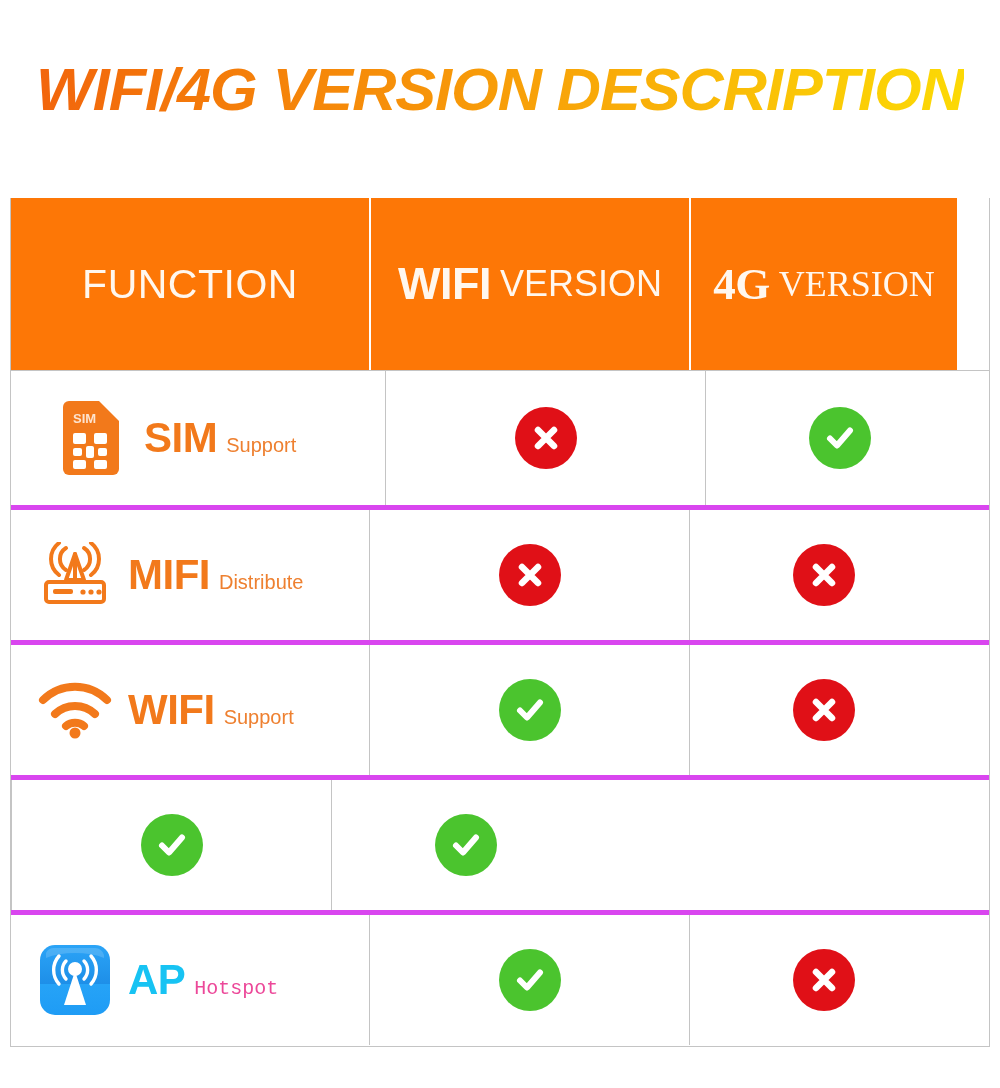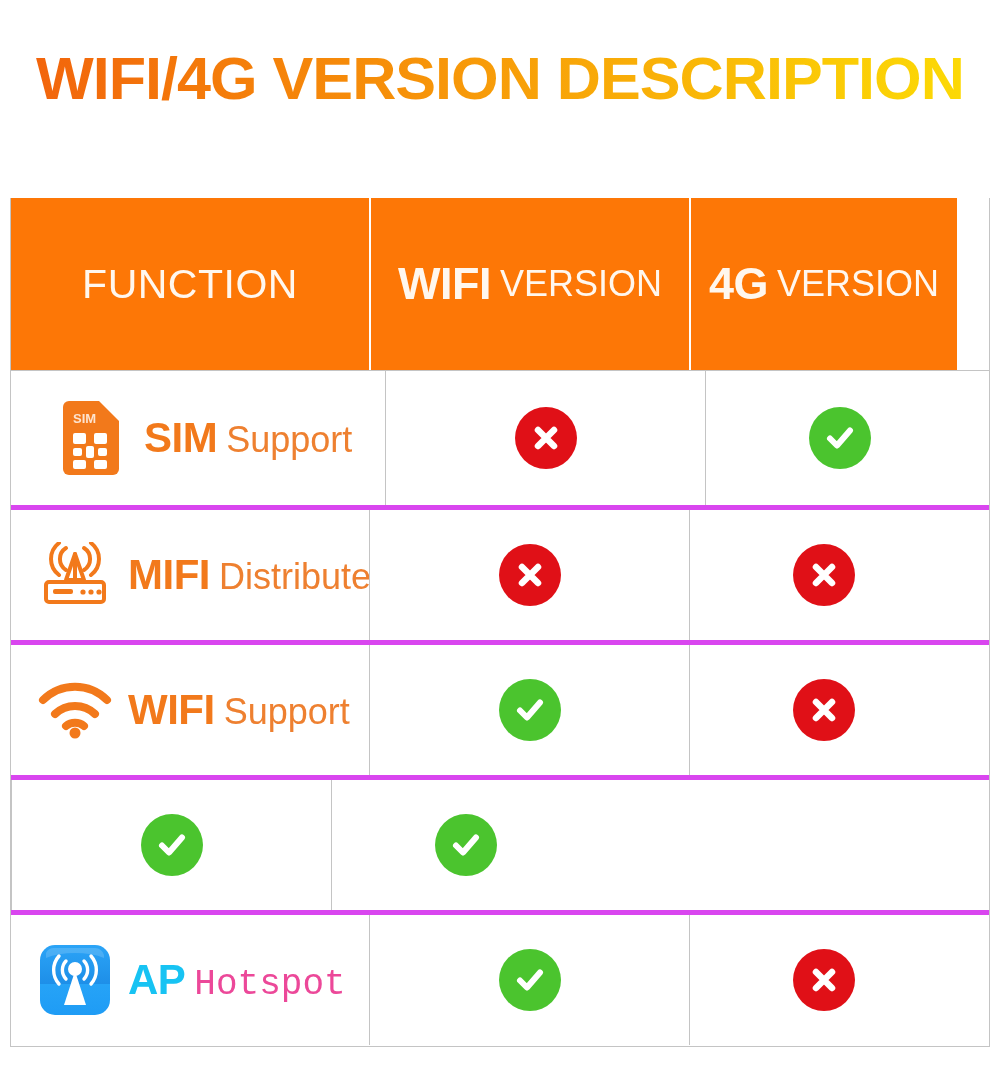--- a/index.html
+++ b/index.html
@@ -16,22 +16,23 @@
   }
 
   
   .title-wrap {
     position: absolute;
     left: 0;
     top: 44px;
     width: 1000px;
     height: 80px;
     display: flex;
-    align-items: flex-start;
+    align-items: flex-end;
     justify-content: center;
+    font-style: italic;
   }
   .title {
     font-size: 60px;
     font-weight: bold;
     letter-spacing: -1px;
     white-space: nowrap;
     font-family: "Liberation Sans", sans-serif;
     background: linear-gradient(90deg, #F2650C 0%, #F47A0A 18%, #F79409 42%, #F9B008 66%, #FBCB06 86%, #FCD905 100%);
     -webkit-background-clip: text;
     background-clip: text;
@@ -69,21 +70,21 @@
   }
   .row.body-row.first { border-top: 1px solid #c4c4c4; justify-content: center; }
 
   .cell {
     box-sizing: border-box;
     display: flex;
     align-items: center;
   }
   .cell.c-func  { width: 358px; }
   .cell.c-wifi  { width: 320px; border-left: 1px solid #c4c4c4; justify-content: center; }
-  .cell.c-4g    { width: 268px; border-left: 1px solid #c4c4c4; justify-content: center; }
+  .cell.c-4g    { width: 268px; border-left: 1px solid #c4c4c4; justify-content: center; font-family: Liberation Serif, serif; }
 
   .header-row .cell {
     background: #FD7706;
     justify-content: center;
     color: #FFF9F2;
   }
   .header-row .cell.c-wifi,
   .header-row .cell.c-4g {
     border-left: 2px solid #ffffff;
   }
@@ -128,21 +129,21 @@
     align-items: baseline;
     white-space: nowrap;
   }
   .lbl-strong {
     font-size: 42px;
     font-weight: bold;
     color: #F2791B;
     letter-spacing: -0.5px;
   }
   .lbl-light {
-    font-size: 36px;
+    font-size: 20px;
     font-weight: normal;
     color: #EE8030;
     margin-left: 9px;
   }
   .row-ap .lbl-strong { color: #17C3F3; }
   .row-ap .lbl-light  { color: #ec4899; font-family: Liberation Mono, monospace; }
 
   
   .mark {
     width: 62px;

